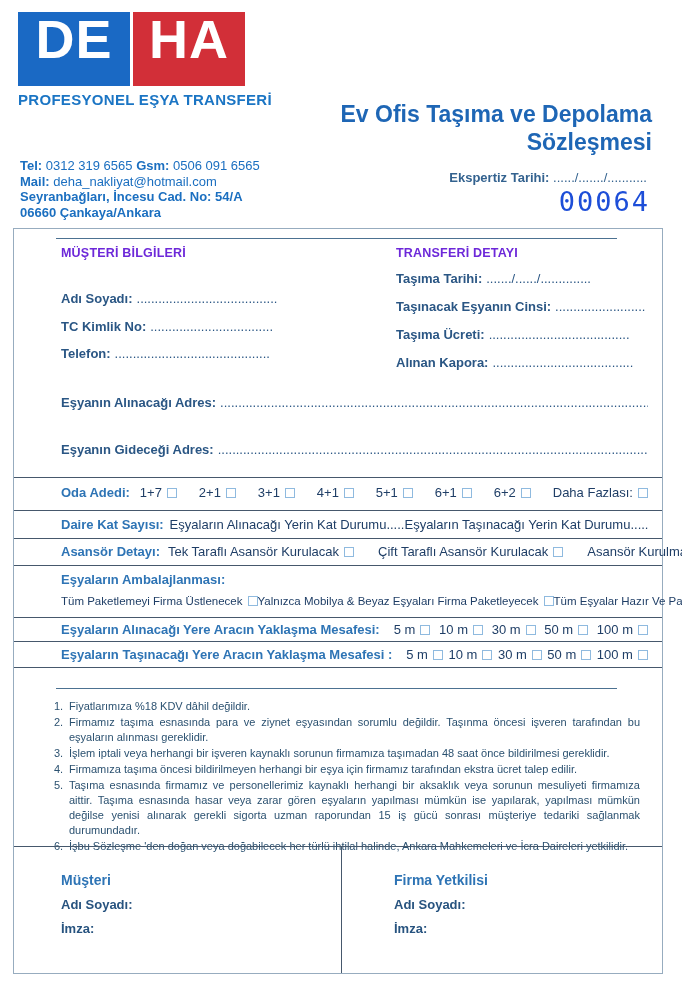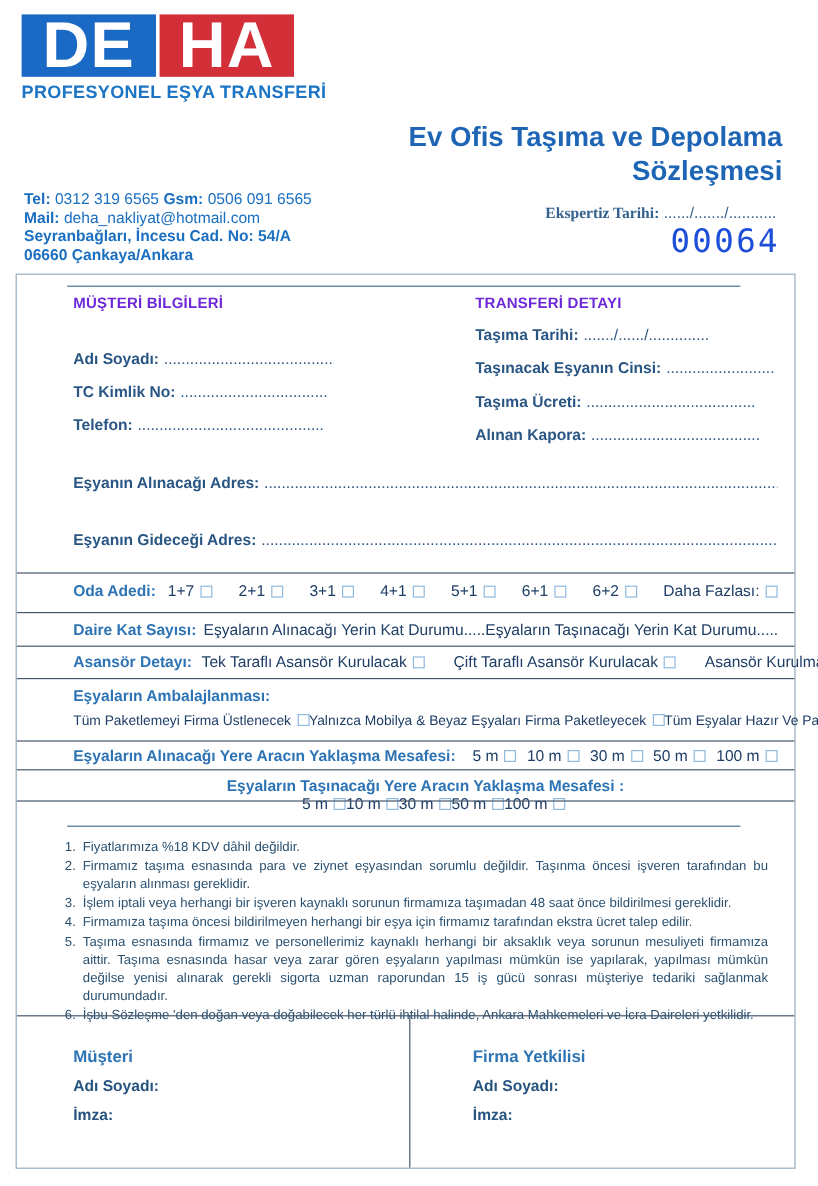--- a/index.html
+++ b/index.html
@@ -6,37 +6,37 @@
   html,body { background:#ffffff; }
   body { font-family:"Liberation Sans", sans-serif; }
   .page {
     position:relative; width:682px; height:988px; background:#fff;
     overflow:hidden;
   }
 
   
   .logo-block { position:absolute; left:18px; top:12px; }
   .logo-squares { display:flex; gap:3px; }
-  .sq { width:112px; height:52px; display:flex; align-items:center; justify-content:center; }
+  .sq { width:112px; height:74px; display:flex; justify-content:center; }
   .sq-blue { background:#1a69c4; }
   .sq-red  { background:#d22f38; }
   .sq span { color:#fff; font-size:54px; font-weight:700; letter-spacing:1px; line-height:1; }
   .logo-tagline { margin-top:5px; color:#1b75c4; font-size:15px; font-weight:700; letter-spacing:0.3px; }
 
   .title-block {
     position:absolute; right:30px; top:100px; text-align:right;
     color:#1e66b5; font-size:23px; font-weight:700; line-height:28px;
   }
 
   .contact-block { position:absolute; left:20px; top:158px; color:#1b6fc0; font-size:13px; line-height:15.5px; }
   .contact-block b { font-weight:700; }
   .contact-bold { font-weight:700; }
 
   .expertise-date { position:absolute; right:35px; top:170px; color:#33628f; font-size:13px; }
-  .expertise-date .lbl { font-weight:600;font-family:Liberation Serif, serif; }
+  .expertise-date .lbl { font-weight:600; }
 
   .serial {
     position:absolute; right:32px; top:186px; color:#1d4ed8;
     font-family:"DejaVu Sans Mono", monospace; font-size:27px; letter-spacing:2px;text-align:right;
   }
 
   
   .box {
     position:absolute; left:13px; top:228px; width:650px; height:746px;
     border:1.5px solid #97acbf;
@@ -227,21 +227,21 @@
         <span class="opt"><span>5 m</span><span class="cb"></span></span>
         <span class="opt"><span>10 m</span><span class="cb"></span></span>
         <span class="opt"><span>30 m</span><span class="cb"></span></span>
         <span class="opt"><span>50 m</span><span class="cb"></span></span>
         <span class="opt"><span>100 m</span><span class="cb"></span></span>
       </span>
     </div>
 
     <div class="hline" style="top:412px;"></div>
 
-    <div class="row" style="top:418px;flex-direction:column;">
+    <div class="row" style="top:418px;">
       <span class="row-label">Eşyaların Taşınacağı Yere Aracın Yaklaşma Mesafesi :</span>
       <span class="opts-spread" style="margin-left:14px;">
         <span class="opt"><span>5 m</span><span class="cb"></span></span>
         <span class="opt"><span>10 m</span><span class="cb"></span></span>
         <span class="opt"><span>30 m</span><span class="cb"></span></span>
         <span class="opt"><span>50 m</span><span class="cb"></span></span>
         <span class="opt"><span>100 m</span><span class="cb"></span></span>
       </span>
     </div>
 

